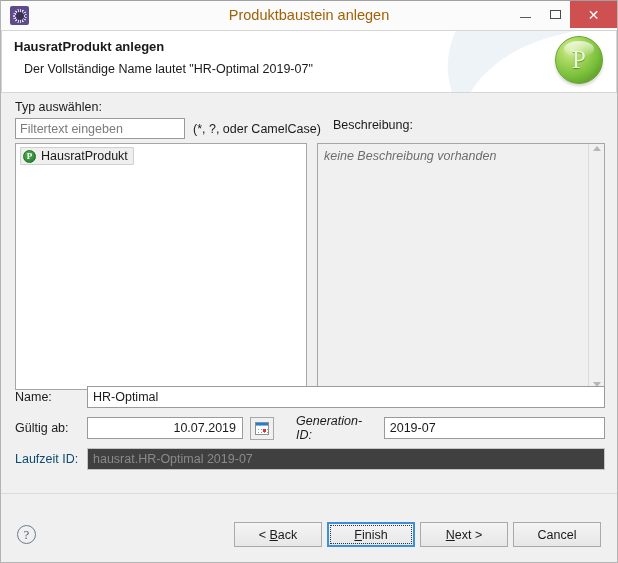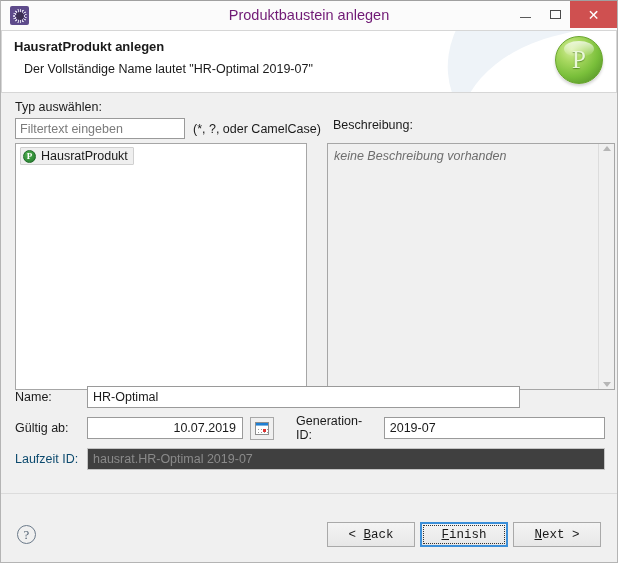--- a/index.html
+++ b/index.html
@@ -56,21 +56,21 @@
     position: absolute; left: 3px; top: 3px;
     width: 8px; height: 8px;
     border-radius: 50%;
     background: #3d3055;
   }
   .title-text {
     position: absolute;
     left: 0; right: 0; top: 5px;
     text-align: center;
     font-size: 14.5px;
-    color: #701a75;
+    color: #a16207;
     line-height: 19px;
   }
   .win-controls {
     position: absolute;
     right: 0; top: 0;
     display: flex;
     height: 27px;
   }
   .win-btn {
     width: 30px; height: 27px;
@@ -243,21 +243,20 @@
   .tree-item-label { font-size: 12.5px; color: #1a1a1a; }
 
   
   .desc-panel {
     position: absolute;
     left: 316px; top: 50px;
     width: 288px; height: 247px;
     background: #f0f0f0;
     border: 1px solid #a6a6a6;
     display: flex;
-    margin-left: 10px;
   }
   .desc-text {
     flex: 1 1 auto;
     padding: 5px 6px;
     font-size: 12.5px;
     font-style: italic;
     color: #6e6e6e;
   }
   .vscroll {
     flex: 0 0 16px;
@@ -299,21 +298,21 @@
   .text-input {
     height: 22px;
     border: 1px solid #9a9a9a;
     background: #ffffff;
     font-family: "Liberation Sans", sans-serif;
     font-size: 12.5px;
     color: #1a1a1a;
     padding: 0 5px;
     outline: none;
   }
-  .text-input.name { width: 433px; }
+  .text-input.name { width: 518px; }
   .text-input.date { width: 156px; text-align: right; padding-right: 6px; }
   .text-input.genid { width: 230px; }
   .text-input.disabled {
     width: 518px;
     background: #404040;
     border: 1px solid #c4c4c4;
     color: #8a8a8a;
   }
   .cal-btn {
     width: 25px; height: 23px;
@@ -343,20 +342,21 @@
   }
   .cal-icon .red {
     position: absolute; right: 2px; bottom: 2px;
     width: 3px; height: 3px; background: #d33;
   }
   .genid-label {
     margin-left: 22px;
     margin-right: 9px;
     font-size: 12.5px;
     color: #1a1a1a;
+    font-style: italic;
   }
 
   
   .sep {
     position: absolute;
     left: 0; right: 0;
     top: 400px;
     height: 1px;
     background: #dcdcdc;
   }
@@ -398,21 +398,21 @@
     border: 1px solid #3c8fd8;
     outline: 1px solid #3c8fd8;
     outline-offset: -2px;
   }
   .btn.focused .inner-focus {
     position: absolute;
     left: 2px; right: 2px; top: 2px; bottom: 2px;
     border: 1px dotted #333333;
   }
   .btn u { text-decoration: underline; }
-  .btn .lbl { position: relative; z-index: 1; font-family: Liberation Mono, monospace; }
+  .btn .lbl { position: relative; z-index: 1; }
 </style>
 </head>
 <body>
 
 <div class="window">
 
   <div class="titlebar">
     <div class="app-icon">
       <div class="gear"></div>
     </div>
@@ -503,16 +503,19 @@
       <div class="btn">
         <span class="lbl"><span>&lt; </span><u>B</u><span>ack</span></span>
       </div>
       <div class="btn focused">
         <span class="inner-focus"></span>
         <span class="lbl"><span></span><u>F</u><span>inish</span></span>
       </div>
       <div class="btn">
         <span class="lbl"><span></span><u>N</u><span>ext &gt;</span></span>
       </div>
+      <div class="btn">
+        <span class="lbl"><span></span><u></u><span>Cancel</span></span>
+      </div>
     </div>
   </div>
 
 </div>
 
 </body></html>

